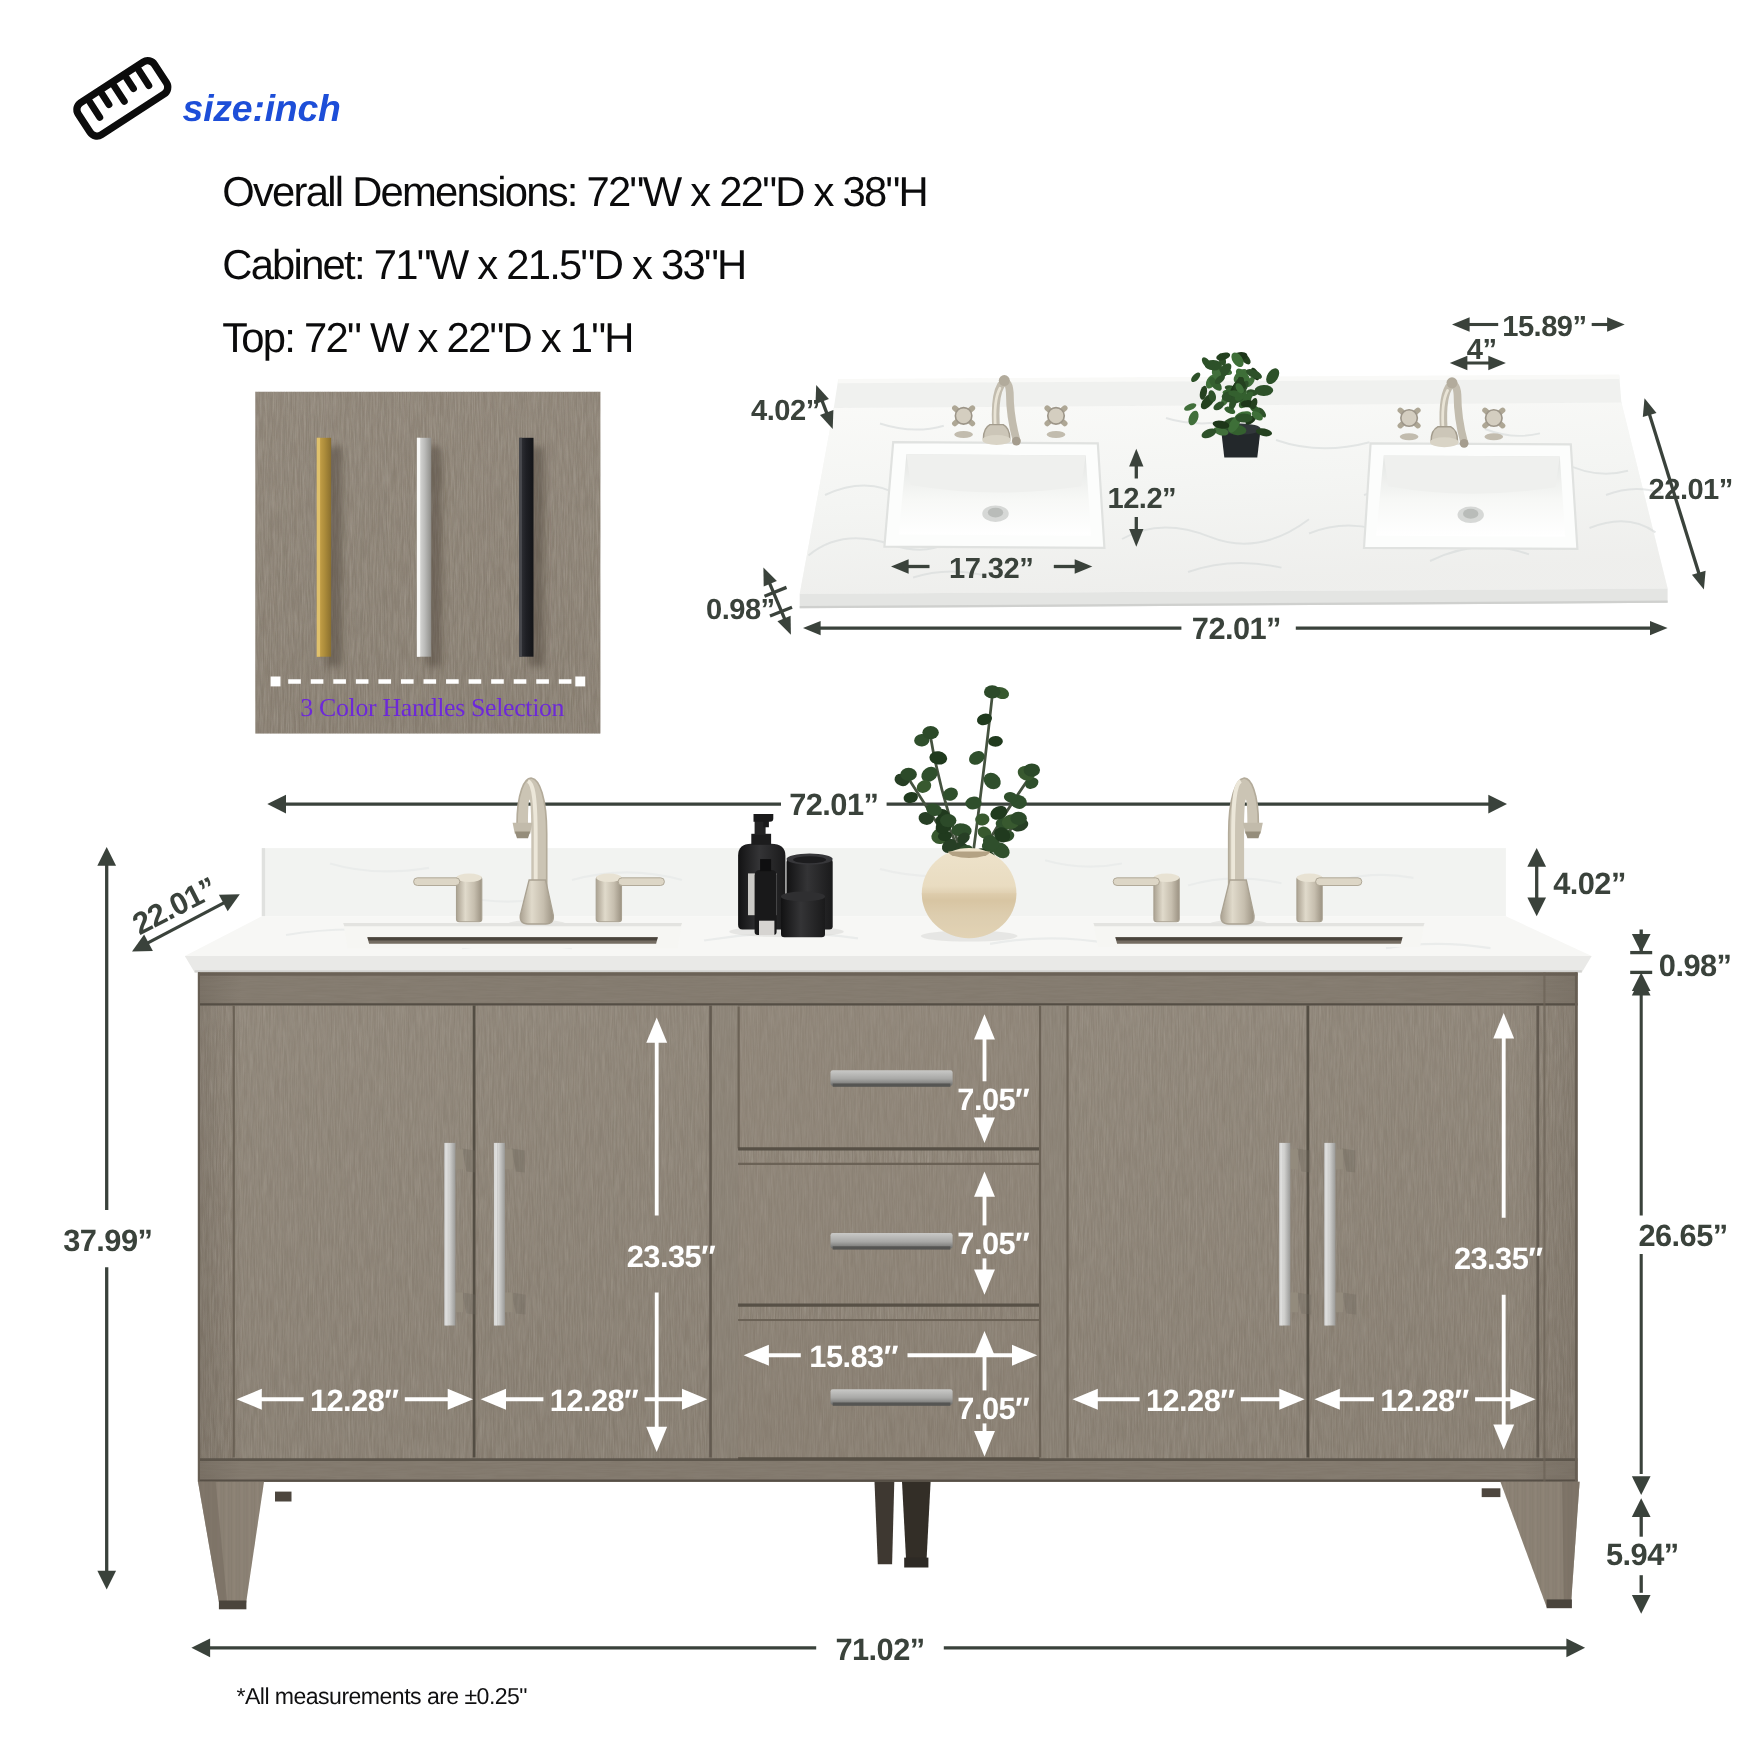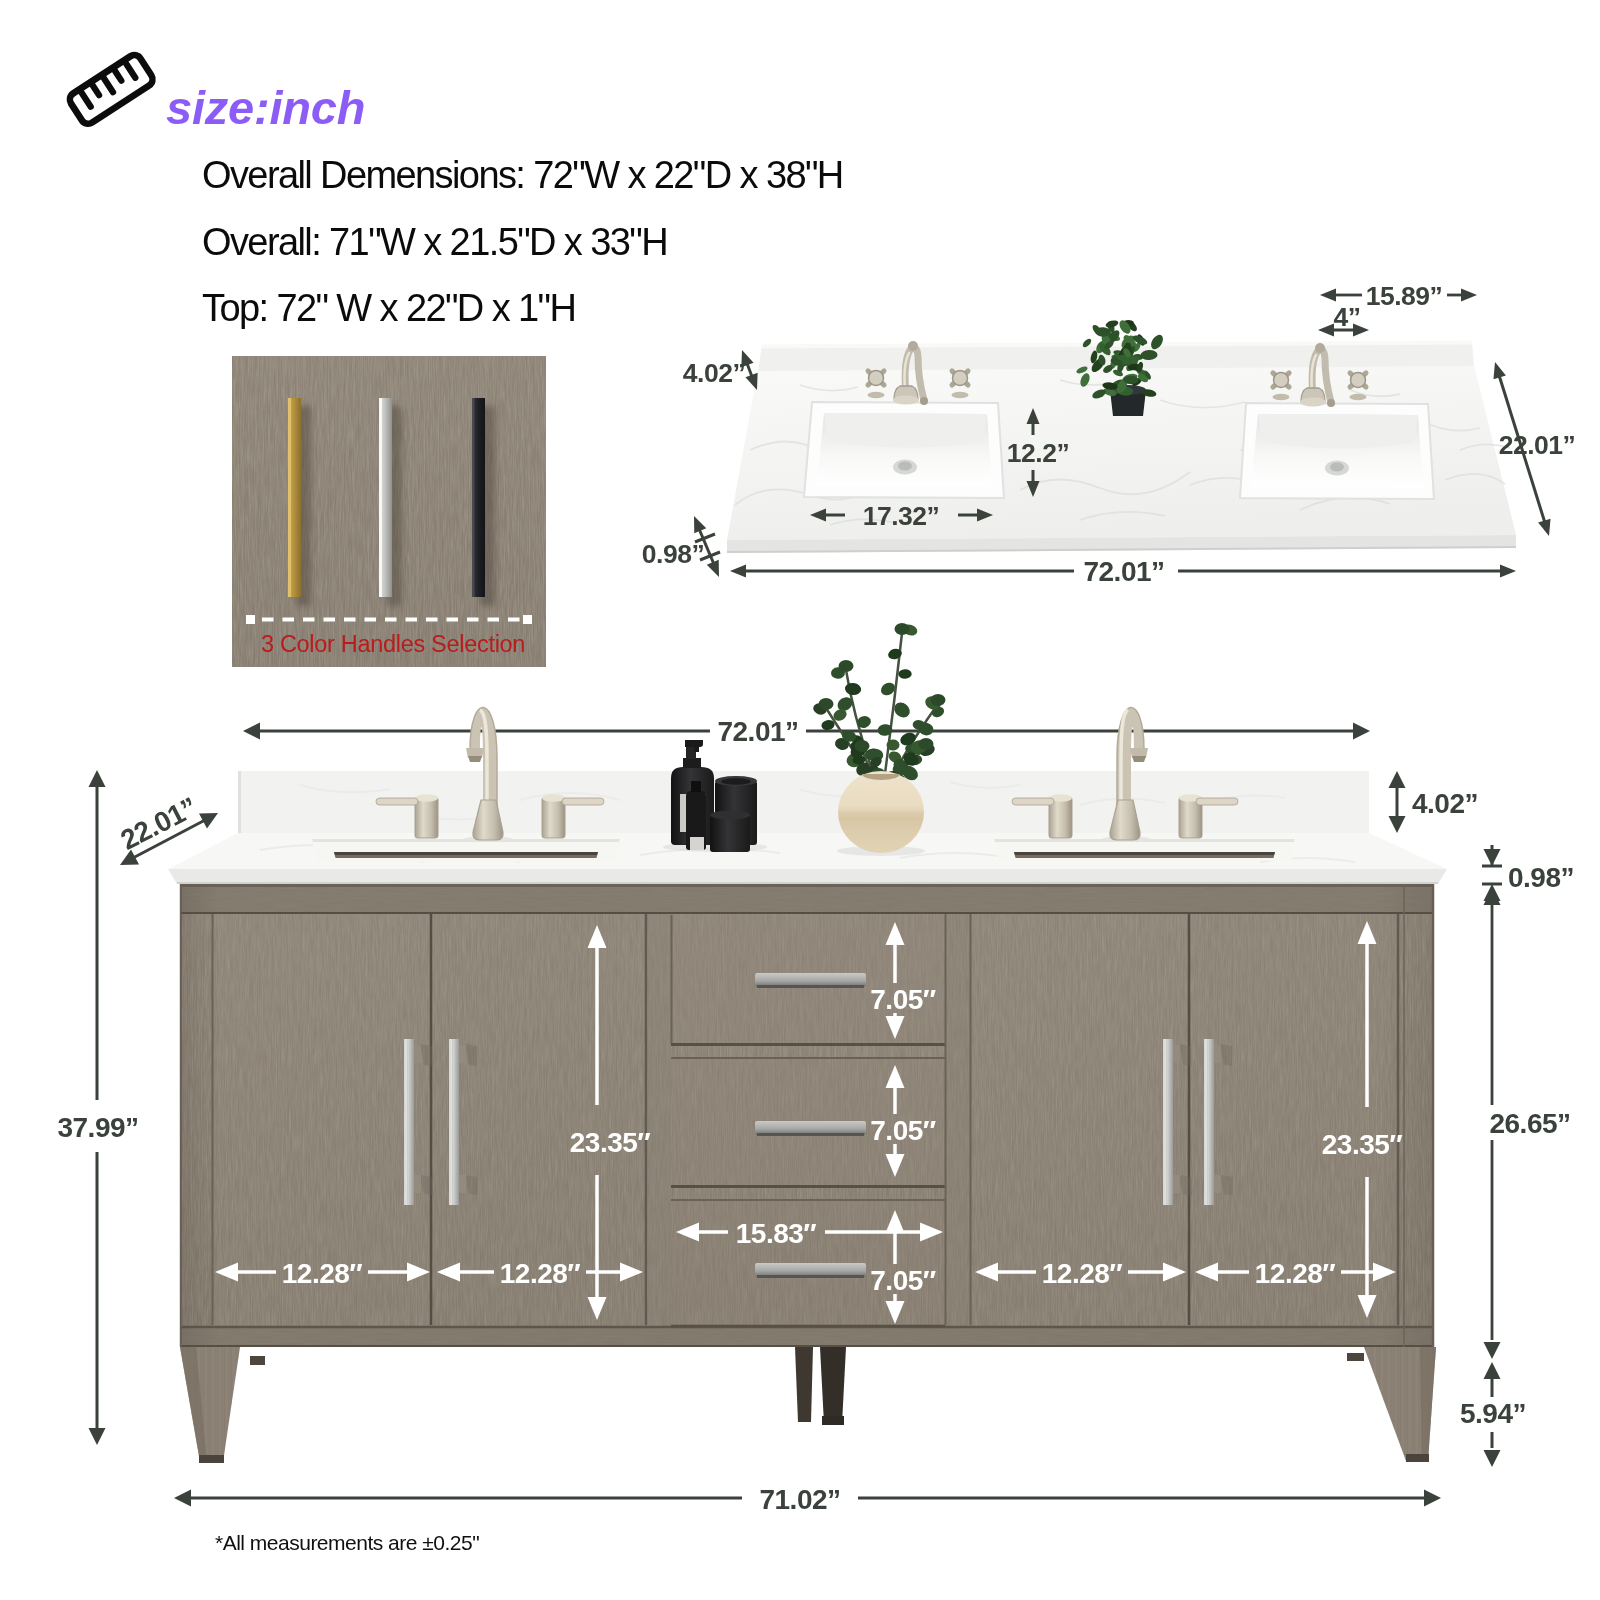--- a/index.html
+++ b/index.html
@@ -19,25 +19,25 @@
     <g stroke="#0c0c0c" stroke-width="8.5" stroke-linecap="round">
       <line x1="29" y1="39" x2="29" y2="62"></line>
       <line x1="47" y1="39" x2="47" y2="55"></line>
       <line x1="65" y1="39" x2="65" y2="62"></line>
       <line x1="83" y1="39" x2="83" y2="55"></line>
       <line x1="101" y1="39" x2="101" y2="62"></line>
     </g>
   </g>
 </svg>
 
-<div class="abs" style="left:166px;top:80px;font-size:47px;font-weight:bold;font-style:italic;color:#8b5cf6;letter-spacing:-0.2px;">size:inch</div>
+<div class="abs" style="left:166px;top:80px;font-size:34px;font-weight:bold;font-style:italic;color:#1d4ed8;letter-spacing:-0.2px;">size:inch</div>
 
 <div class="abs spec" style="left:202px;top:154px;"><b>Overall Demensions:</b> 72"W x 22"D x 38"H</div>
 
-<div class="abs spec" style="left:202px;top:221px;"><b>Overall:</b> 71"W x 21.5"D x 33"H</div>
+<div class="abs spec" style="left:202px;top:221px;"><b>Cabinet:</b> 71"W x 21.5"D x 33"H</div>
 
 <div class="abs spec" style="left:202px;top:287px;"><b>Top:</b> 72" W x 22"D x 1"H</div>
 
 <div class="abs" style="left:232px;top:356px;width:314px;height:311px;">
   <svg width="314" height="311" viewBox="0 0 314 311">
     <defs>
       <linearGradient id="hwood" x1="0" y1="0" x2="0" y2="1">
         <stop offset="0" stop-color="#8d8376"></stop>
             <stop offset="1" stop-color="#857b6e"></stop>
       </linearGradient>
@@ -76,21 +76,21 @@
 
     <rect x="248" y="50" width="15" height="200" fill="#42392d" opacity="0.4" filter="url(#soft)"></rect>
     <rect x="240" y="42" width="13" height="199" fill="url(#hblk)"></rect>
     <rect x="240" y="42" width="2.5" height="199" fill="#4a4b50" opacity="0.9"></rect>
 
     <rect x="14" y="259" width="9" height="9" fill="#fff"></rect>
     <rect x="291" y="259" width="9" height="9" fill="#fff"></rect>
     <line x1="30" y1="263.5" x2="289" y2="263.5" stroke="#fff" stroke-width="4" stroke-dasharray="11.5 9"></line>
   </svg>
   
-  <div class="abs" style="left:0;top:275px;width:322px;text-align:center;font-size:23.5px;letter-spacing:-0.3px;color:#b91c1c;">3 Color Handles Selection</div>
+  <div class="abs" style="left:0;top:275px;width:322px;text-align:center;font-size:23.5px;letter-spacing:-0.3px;color:#6d28d9;font-family:Liberation Serif, serif;">3 Color Handles Selection</div>
 </div>
 
 <svg id="topcounter" class="abs" style="left:600px;top:250px" width="1000" height="360" viewBox="0 0 1000 360">
 <defs>
   <path id="A" d="M0 0 L-16 -6.5 L-16 6.5 Z" fill="#3a423b"></path>
   <linearGradient id="marbg" x1="0" y1="0" x2="0.25" y2="1">
     <stop offset="0" stop-color="#fbfbf9"></stop>
           <stop offset="0.5" stop-color="#f4f5f3"></stop>
           <stop offset="1" stop-color="#ededeb"></stop>
   </linearGradient>

